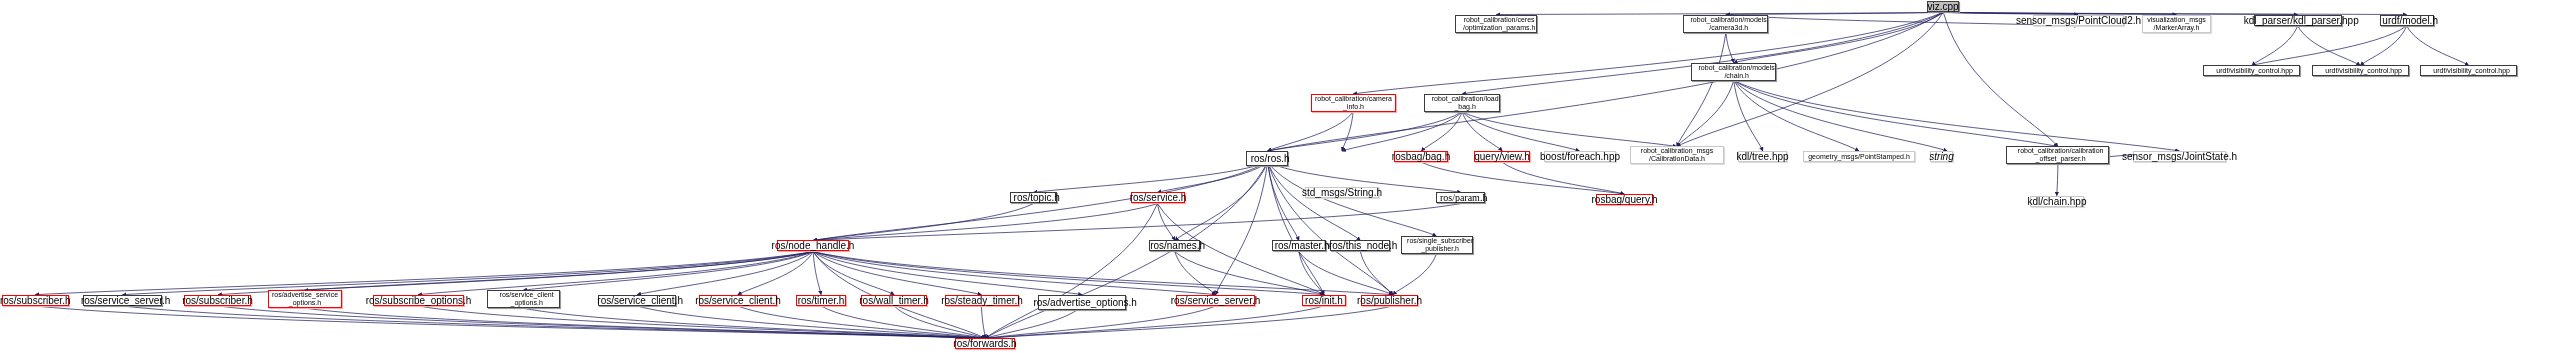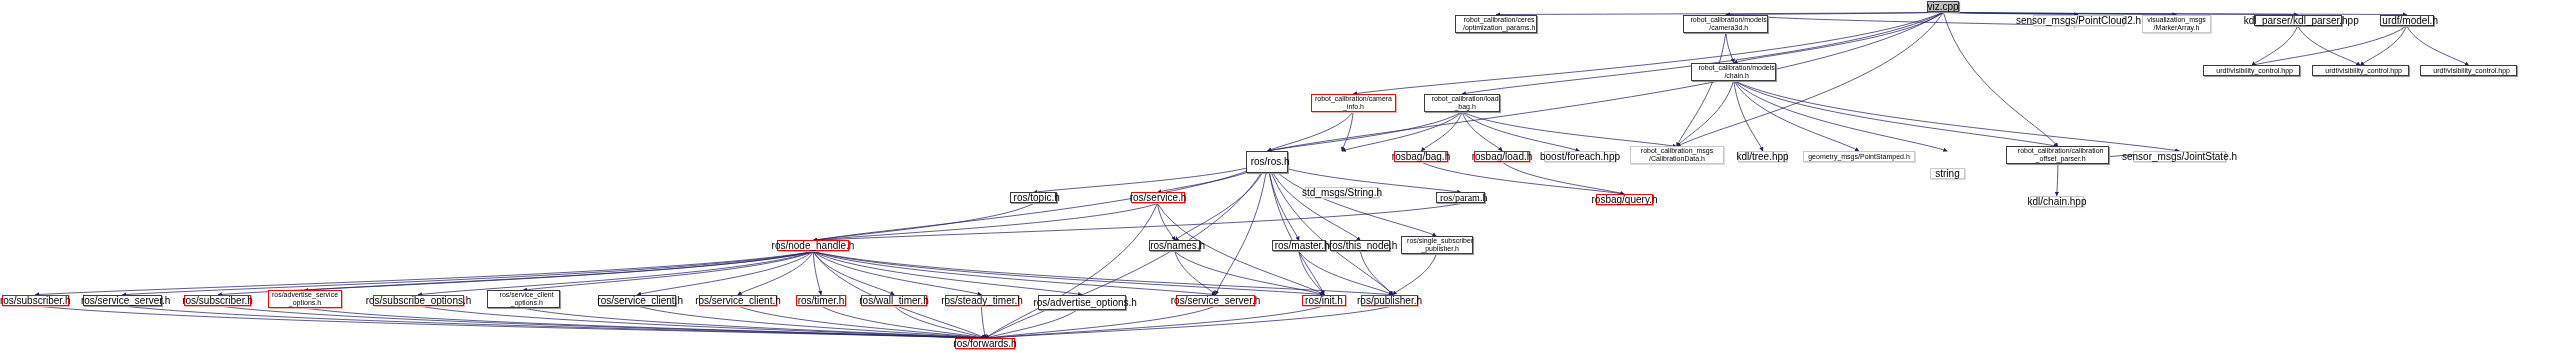--- a/index.html
+++ b/index.html
@@ -158,30 +158,30 @@
       <div class="node n-dark" style="left: 2380px; top: 14.5px; width: 54px; height: 11.2px;">urdf/model.h</div>
       <div class="node n-dark" style="left: 1691px; top: 63px; width: 85px; height: 18px; font-size: 7px;">robot_calibration/models
 /chain.h</div>
       <div class="node n-dark" style="left: 2203px; top: 65px; width: 97px; height: 11.2px; font-size: 7px;">urdf/visibility_control.hpp</div>
       <div class="node n-dark" style="left: 2312px; top: 65px; width: 97px; height: 11.2px; font-size: 7px;">urdf/visibility_control.hpp</div>
       <div class="node n-dark" style="left: 2420px; top: 65px; width: 97px; height: 11.2px; font-size: 7px;">urdf/visibility_control.hpp</div>
       <div class="node n-red" style="left: 1311px; top: 94px; width: 85px; height: 18px; font-size: 7px;">robot_calibration/camera
 _info.h</div>
       <div class="node n-dark" style="left: 1424px; top: 94px; width: 76px; height: 18px; font-size: 7px;">robot_calibration/load
 _bag.h</div>
-      <div class="node n-dark" style="left: 1246px; top: 151px; width: 42px; height: 22px;">ros/ros.h</div>
+      <div class="node n-dark" style="left: 1246px; top: 151px; width: 42px; height: 15px;">ros/ros.h</div>
       <div class="node n-grey" style="left: 1305px; top: 151px; width: 74px; height: 11.2px; margin-top: 36px;">std_msgs/String.h</div>
       <div class="node n-red" style="left: 1394px; top: 151px; width: 54px; height: 11.2px;">rosbag/bag.h</div>
-      <div class="node n-red" style="left: 1474px; top: 151px; width: 56px; height: 11.2px;">rosbag/load.h</div>
+      <div class="node n-red" style="left: 1474px; top: 151px; width: 56px; height: 11.2px;">query/view.h</div>
       <div class="node n-grey" style="left: 1544px; top: 151px; width: 72px; height: 11.2px;">boost/foreach.hpp</div>
       <div class="node n-grey" style="left: 1630px; top: 146px; width: 94px; height: 18px; font-size: 7px;">robot_calibration_msgs
 /CalibrationData.h</div>
       <div class="node n-grey" style="left: 1738px; top: 151px; width: 49px; height: 11.2px;">kdl/tree.hpp</div>
       <div class="node n-grey" style="left: 1803px; top: 151px; width: 112px; height: 11.2px; font-size: 7px;">geometry_msgs/PointStamped.h</div>
-      <div class="node n-grey" style="left: 1930px; top: 168px; width: 35px; height: 11.2px;">string</div>
+      <div class="node n-grey" style="left: 1930px; top: 151px; width: 23px; height: 11.2px; font-style: italic;">string</div>
       <div class="node n-dark" style="left: 2006px; top: 146px; width: 103px; height: 18px; font-size: 7px;">robot_calibration/calibration
 _offset_parser.h</div>
       <div class="node n-grey" style="left: 2133px; top: 151px; width: 93px; height: 11.2px;">sensor_msgs/JointState.h</div>
       <div class="node n-grey" style="left: 2030px; top: 196px; width: 54px; height: 11.2px;">kdl/chain.hpp</div>
       <div class="node n-dark" style="left: 1010px; top: 192px; width: 47px; height: 11.2px;">ros/topic.h</div>
       <div class="node n-red" style="left: 1131px; top: 192px; width: 54px; height: 11.2px;">ros/service.h</div>
       <div class="node n-dark" style="left: 1436px; top: 192px; width: 49px; height: 11.2px; font-family: Liberation Serif, serif;">ros/param.h</div>
       <div class="node n-red" style="left: 1596px; top: 194px; width: 57px; height: 11.2px;">rosbag/query.h</div>
       <div class="node n-red" style="left: 777px; top: 240px; width: 72px; height: 11.2px;">ros/node_handle.h</div>
       <div class="node n-dark" style="left: 1149px; top: 240px; width: 51px; height: 11.2px;">ros/names.h</div>

